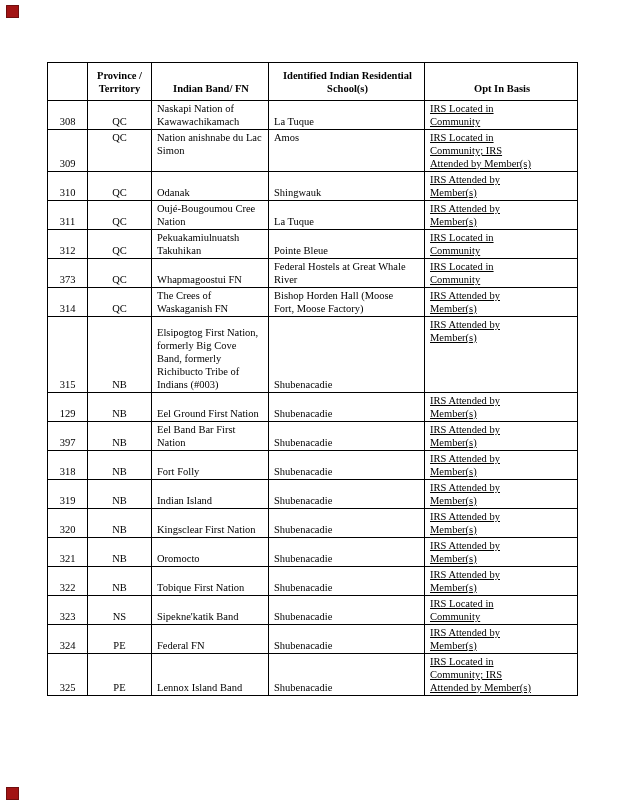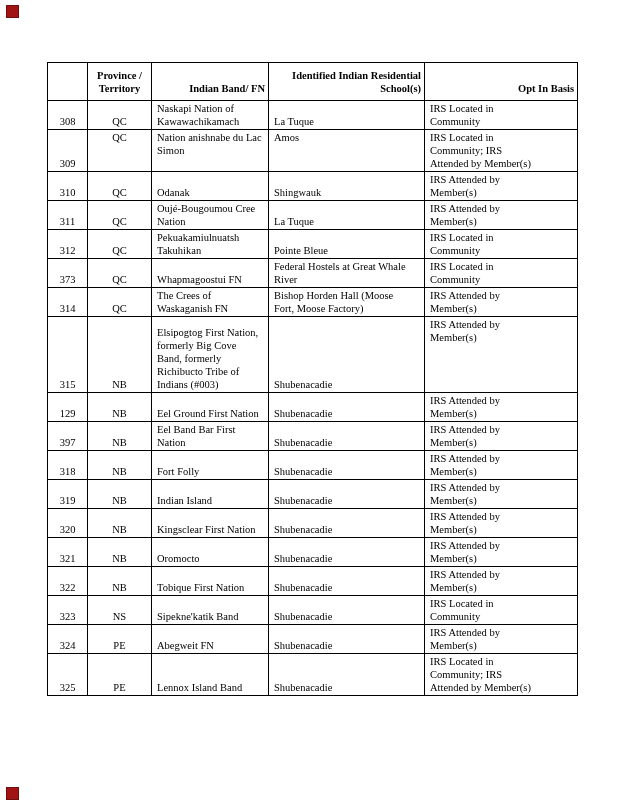--- a/index.html
+++ b/index.html
@@ -26,35 +26,35 @@
     border: 1px solid var(--border-color, #000);
     white-space: pre;
     overflow: hidden;
     font-size: 10.5px;
     line-height: 13px;
     color: #000;
   }
   .opt-table thead tr { height: 38px; }
   .opt-table th {
     font-weight: bold;
-    text-align: right;
+    text-align: center;
     vertical-align: bottom;
     padding: 2px 3px 5px 5px;
   }
   .opt-table td {
     vertical-align: bottom;
     padding: 0 3px 1px 5px;
   }
   .opt-table th.col-num, .opt-table td.col-num,
   .opt-table th.col-province, .opt-table td.col-province {
     text-align: center;
     padding-left: 1px;
     padding-right: 1px;
   }
-  .opt-table td.col-opt { vertical-align: top; padding-top: 1px; }
+  .opt-table td.col-opt { vertical-align: top; padding-top: 1px; text-decoration: underline; }
   .opt-table tr.row-309 td { vertical-align: top; padding-top: 1px; }
   .opt-table tr.row-309 td.col-num { vertical-align: bottom; padding-top: 0; }
   .marker {
     position: absolute;
     left: 6px;
     width: 13px;
     height: 13px;
     background: var(--marker-color, #a21414);
     border: 1px solid var(--marker-border-color, #6f0e0e);
   }
@@ -224,21 +224,21 @@
           <td class="col-num">323</td>
           <td class="col-province">NS</td>
           <td class="col-band">Sipekne'katik Band</td>
           <td class="col-school">Shubenacadie</td>
           <td class="col-opt">IRS Located in
 Community</td>
         </tr>
         <tr class="row-324" style="height: 26px;">
           <td class="col-num">324</td>
           <td class="col-province">PE</td>
-          <td class="col-band">Abegweit FN</td>
+          <td class="col-band">Federal FN</td>
           <td class="col-school">Shubenacadie</td>
           <td class="col-opt">IRS Attended by
 Member(s)</td>
         </tr>
         <tr class="row-325" style="height: 38px;">
           <td class="col-num">325</td>
           <td class="col-province">PE</td>
           <td class="col-band">Lennox Island Band</td>
           <td class="col-school">Shubenacadie</td>
           <td class="col-opt">IRS Located in

